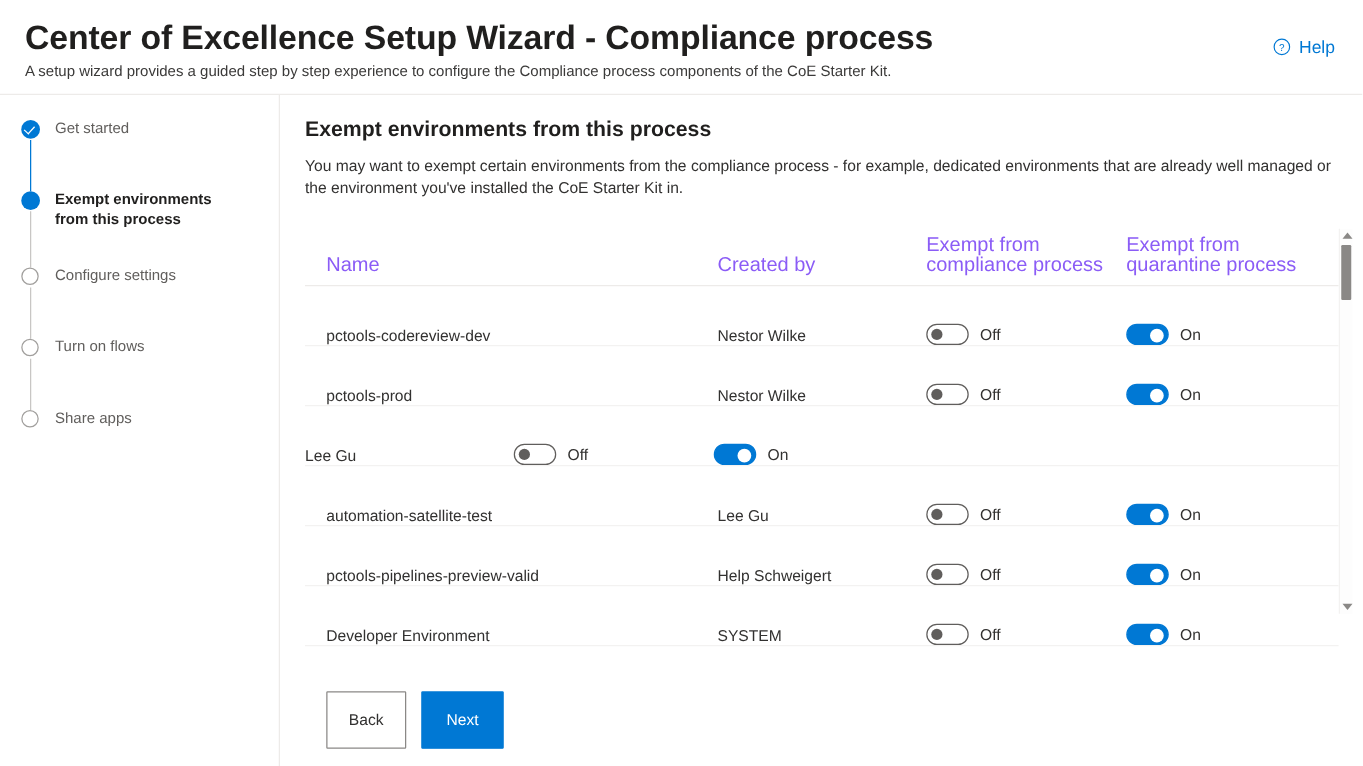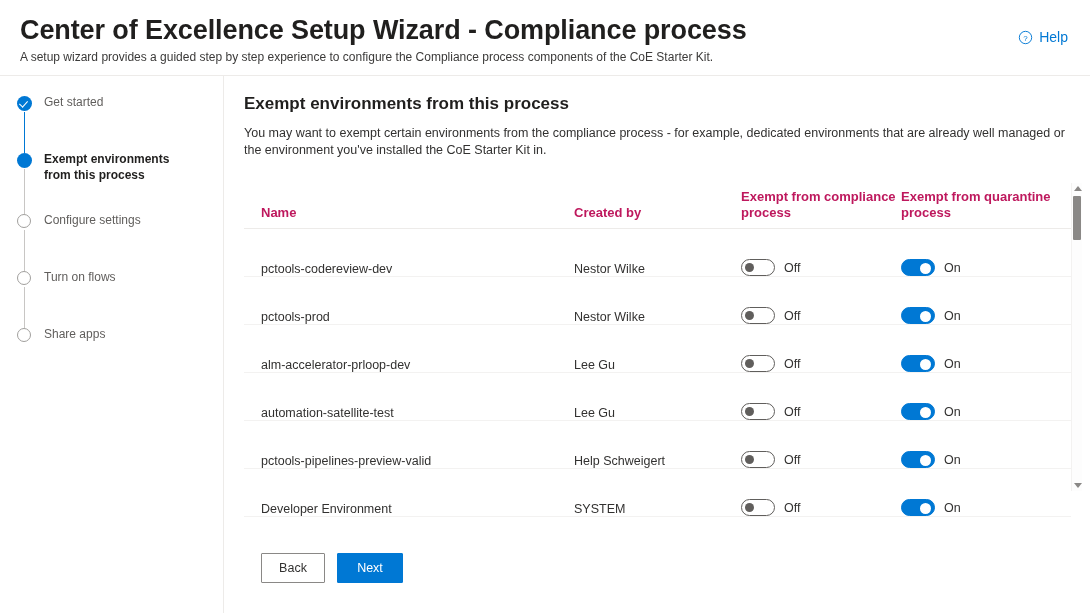--- a/index.html
+++ b/index.html
@@ -159,24 +159,23 @@
     position: relative;
   }
   .grid-header {
     display: flex;
     align-items: flex-end;
     height: 46px;
     border-bottom: 1px solid #edebe9;
     padding-bottom: 7px;
   }
   .grid-header .col {
-    font-size: 13px;
-    color: #be185d;
+    font-size: 16px;
+    color: #8b5cf6;
     line-height: 16px;
-    font-weight: bold;
   }
   .col-name   { flex: 0 0 330px; padding-left: 17px; }
   .col-author { flex: 0 0 167px; }
   .col-tog1   { flex: 0 0 160px; }
   .col-tog2   { flex: 0 0 160px; }
 
   .grid-body {
     height: 308px;
     overflow: hidden;
     position: relative;
@@ -278,21 +277,21 @@
   }
 
   
   .footer {
     margin-top: 16px;
     display: flex;
     gap: 12px;
     padding-left: 17px;
   }
   .btn {
-    height: 30px;
+    height: 46px;
     min-width: 64px;
     padding: 0 16px;
     font-size: 12.5px;
     font-family: "Liberation Sans", sans-serif;
     cursor: pointer;
     border-radius: 1px;
     line-height: 28px;
     text-align: center;
   }
   .btn-secondary {
@@ -418,21 +417,20 @@
             <div class="cell cell-tog2">
               <div class="toggle">
                 <div class="switch on">
                   <div class="knob"></div>
                 </div>
                 <span class="toggle-label">On</span>
               </div>
             </div>
           </div>
           <div class="grid-row">
-            <div class="cell cell-name">alm-accelerator-prloop-dev</div>
             <div class="cell cell-author">Lee Gu</div>
             <div class="cell cell-tog1">
               <div class="toggle">
                 <div class="switch off">
                   <div class="knob"></div>
                 </div>
                 <span class="toggle-label">Off</span>
               </div>
             </div>
             <div class="cell cell-tog2">

